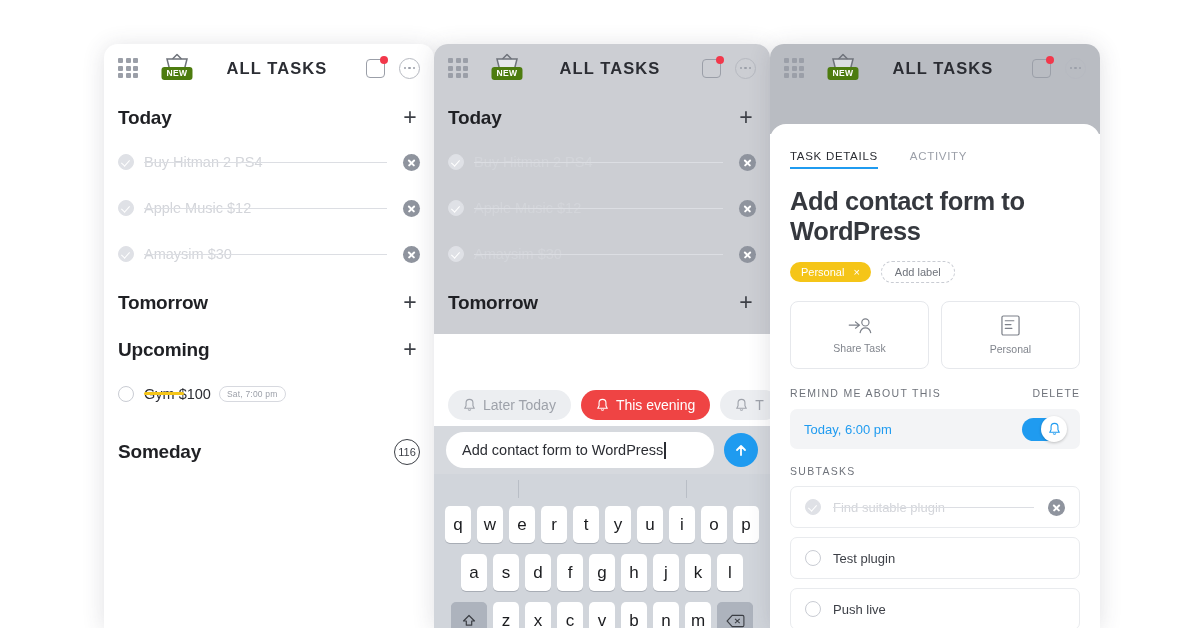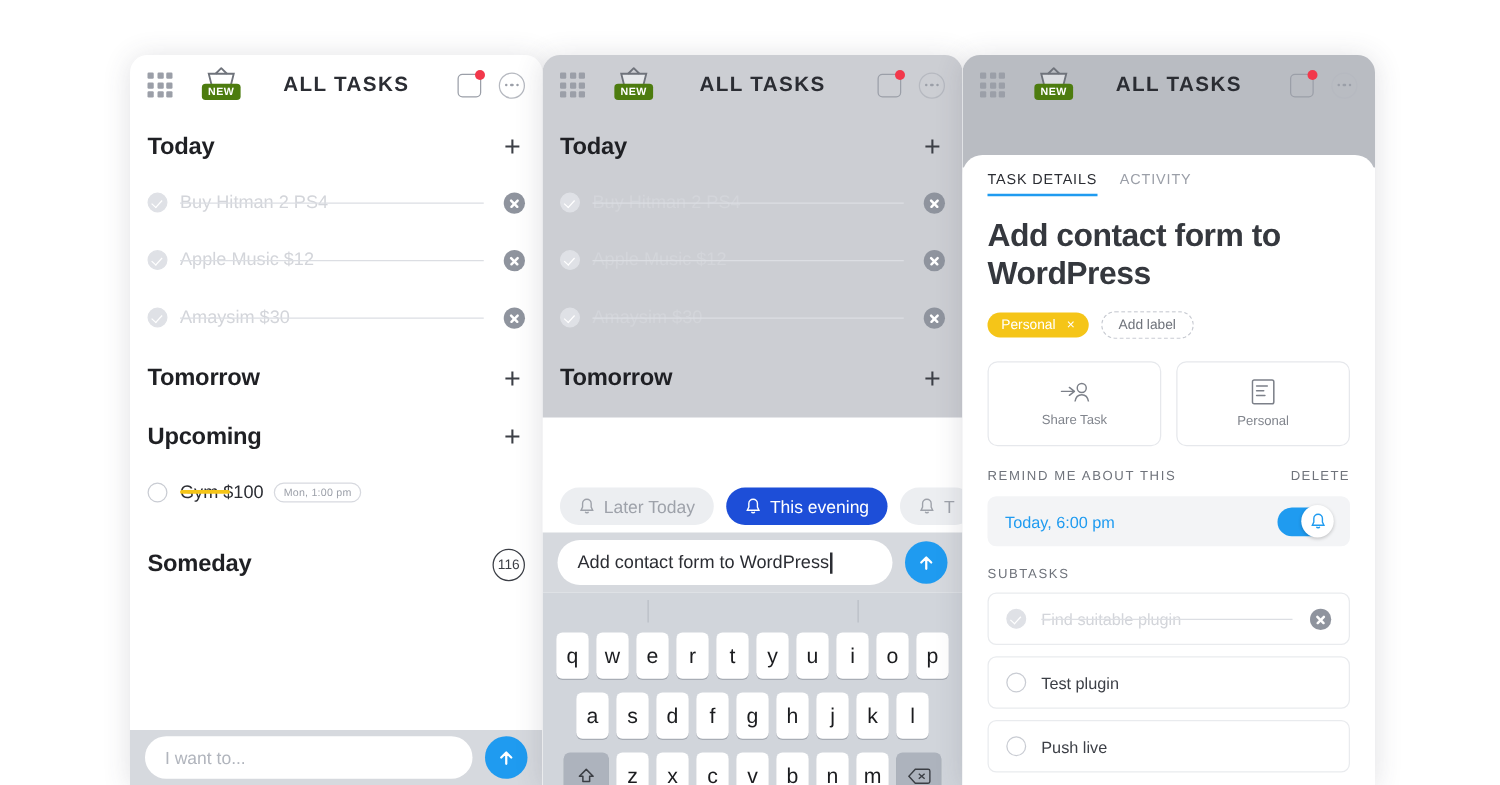--- a/index.html
+++ b/index.html
@@ -92,21 +92,21 @@
     display:flex;align-items:center;justify-content:center;flex:0 0 auto;}
 
   
   .dim{position:absolute;left:0;top:0;right:0;height:290px;background:#ccced3;}
   .dim .app-header .app-title{color:#2b2d33;}
   .chips-row{position:absolute;left:0;right:0;top:340px;height:42px;
     display:flex;align-items:center;gap:10px;padding-left:14px;
     background:#ffffff;box-sizing:border-box;overflow:hidden;}
   .chip{height:30px;border-radius:15px;display:flex;align-items:center;gap:7px;
     padding:0 15px;font-size:14px;background:#eceef1;color:#9ea2aa;white-space:nowrap;flex:0 0 auto;}
-  .chip.active{background:#1d4ed8;color:#ffffff;}
+  .chip.active{background:#ef4444;color:#ffffff;}
   .entry-row{position:absolute;left:0;right:0;top:382px;height:48px;background:#d6d9de;
     display:flex;align-items:center;padding:0 12px;box-sizing:border-box;gap:10px;}
   .entry-input{flex:1;height:36px;background:#fff;border-radius:18px;display:flex;
     align-items:center;padding:0 16px;box-sizing:border-box;font-size:14.5px;color:#2b2d33;}
   .caret{display:inline-block;width:1.5px;height:17px;background:#2b2d33;margin-left:1px;}
 
   
   .keyboard{position:absolute;left:0;right:0;top:430px;bottom:0;
     background:#d1d5db;padding-top:16px;box-sizing:border-box;}
   .predict{display:flex;height:18px;align-items:center;justify-content:space-around;
@@ -116,21 +116,21 @@
   .key{width:26px;height:37px;background:#ffffff;border-radius:5px;
     display:flex;align-items:center;justify-content:center;font-size:17px;color:#1b1c1f;
     box-shadow:0 1px 0 rgba(135,140,150,.55);}
   .key.wide{width:36px;background:#adb3bd;box-shadow:0 1px 0 rgba(120,126,136,.6);}
   .krow.r2{padding-left:16px;padding-right:16px;}
 
   
   .p3-dim{position:absolute;left:0;top:0;right:0;height:90px;background:#b9bcc2;}
   .sheet{position:absolute;left:0;right:0;top:80px;bottom:0;background:#ffffff;
     border-radius:16px 16px 0 0;padding:0 20px;box-sizing:border-box;overflow:hidden;}
-  .tabs{display:flex;gap:18px;padding-top:14px;}
+  .tabs{display:flex;gap:32px;padding-top:14px;margin-top:12px;}
   .tab{font-size:11.5px;letter-spacing:.7px;color:#9b9fa8;padding-bottom:5px;}
   .tab.active{color:#2b2d33;border-bottom:2px solid #1f9bf0;}
   .detail-title{font-size:25.5px;font-weight:bold;color:#35383e;line-height:1.16;
     margin-top:18px;letter-spacing:-.4px;}
   .label-row{display:flex;align-items:center;gap:10px;margin-top:15px;}
   .prio-chip{background:#f5c518;color:#ffffff;font-size:11px;border-radius:13px;
     height:20px;display:flex;align-items:center;gap:9px;padding:0 11px;}
   .prio-chip .x{font-size:11px;color:#ffffff;}
   .add-label{border:1px dashed #c9ccd3;color:#6f737b;font-size:11px;border-radius:13px;
     height:20px;display:flex;align-items:center;padding:0 13px;}
@@ -235,40 +235,32 @@
 
       <div class="sec-head">
         <span class="sec-title">Upcoming</span>
         <span class="sec-plus">+</span>
       </div>
 
       <div class="task">
         <span class="chk"></span>
         <span class="task-mid">
           <span class="task-label">Gym $100</span>
-          <span class="due-chip">Mon, 1:00 pm</span>
+          <span class="due-chip">Sat, 7:00 pm</span>
           <span class="underline-yellow"></span>
         </span>
       </div>
 
       <div class="sec-head" style="padding-top:22px">
         <span class="sec-title">Someday</span>
         <span class="count-badge">116</span>
       </div>
 
     </div>
 
-    <div class="composer">
-      <div class="composer-input">I want to...</div>
-      <div class="send-btn">
-        <svg width="14" height="14" viewBox="0 0 14 14">
-          <path d="M7 12V3M7 3 3 7M7 3l4 4" stroke="#fff" stroke-width="1.8" fill="none" stroke-linecap="round" stroke-linejoin="round"></path>
-        </svg>
-      </div>
-    </div>
   </div>
 
   <div class="panel" id="panel2">
 
     <div class="dim">
       <div class="app-header">
         <div class="grid-icon">
           <i></i>
             <i></i>
             <i></i>

